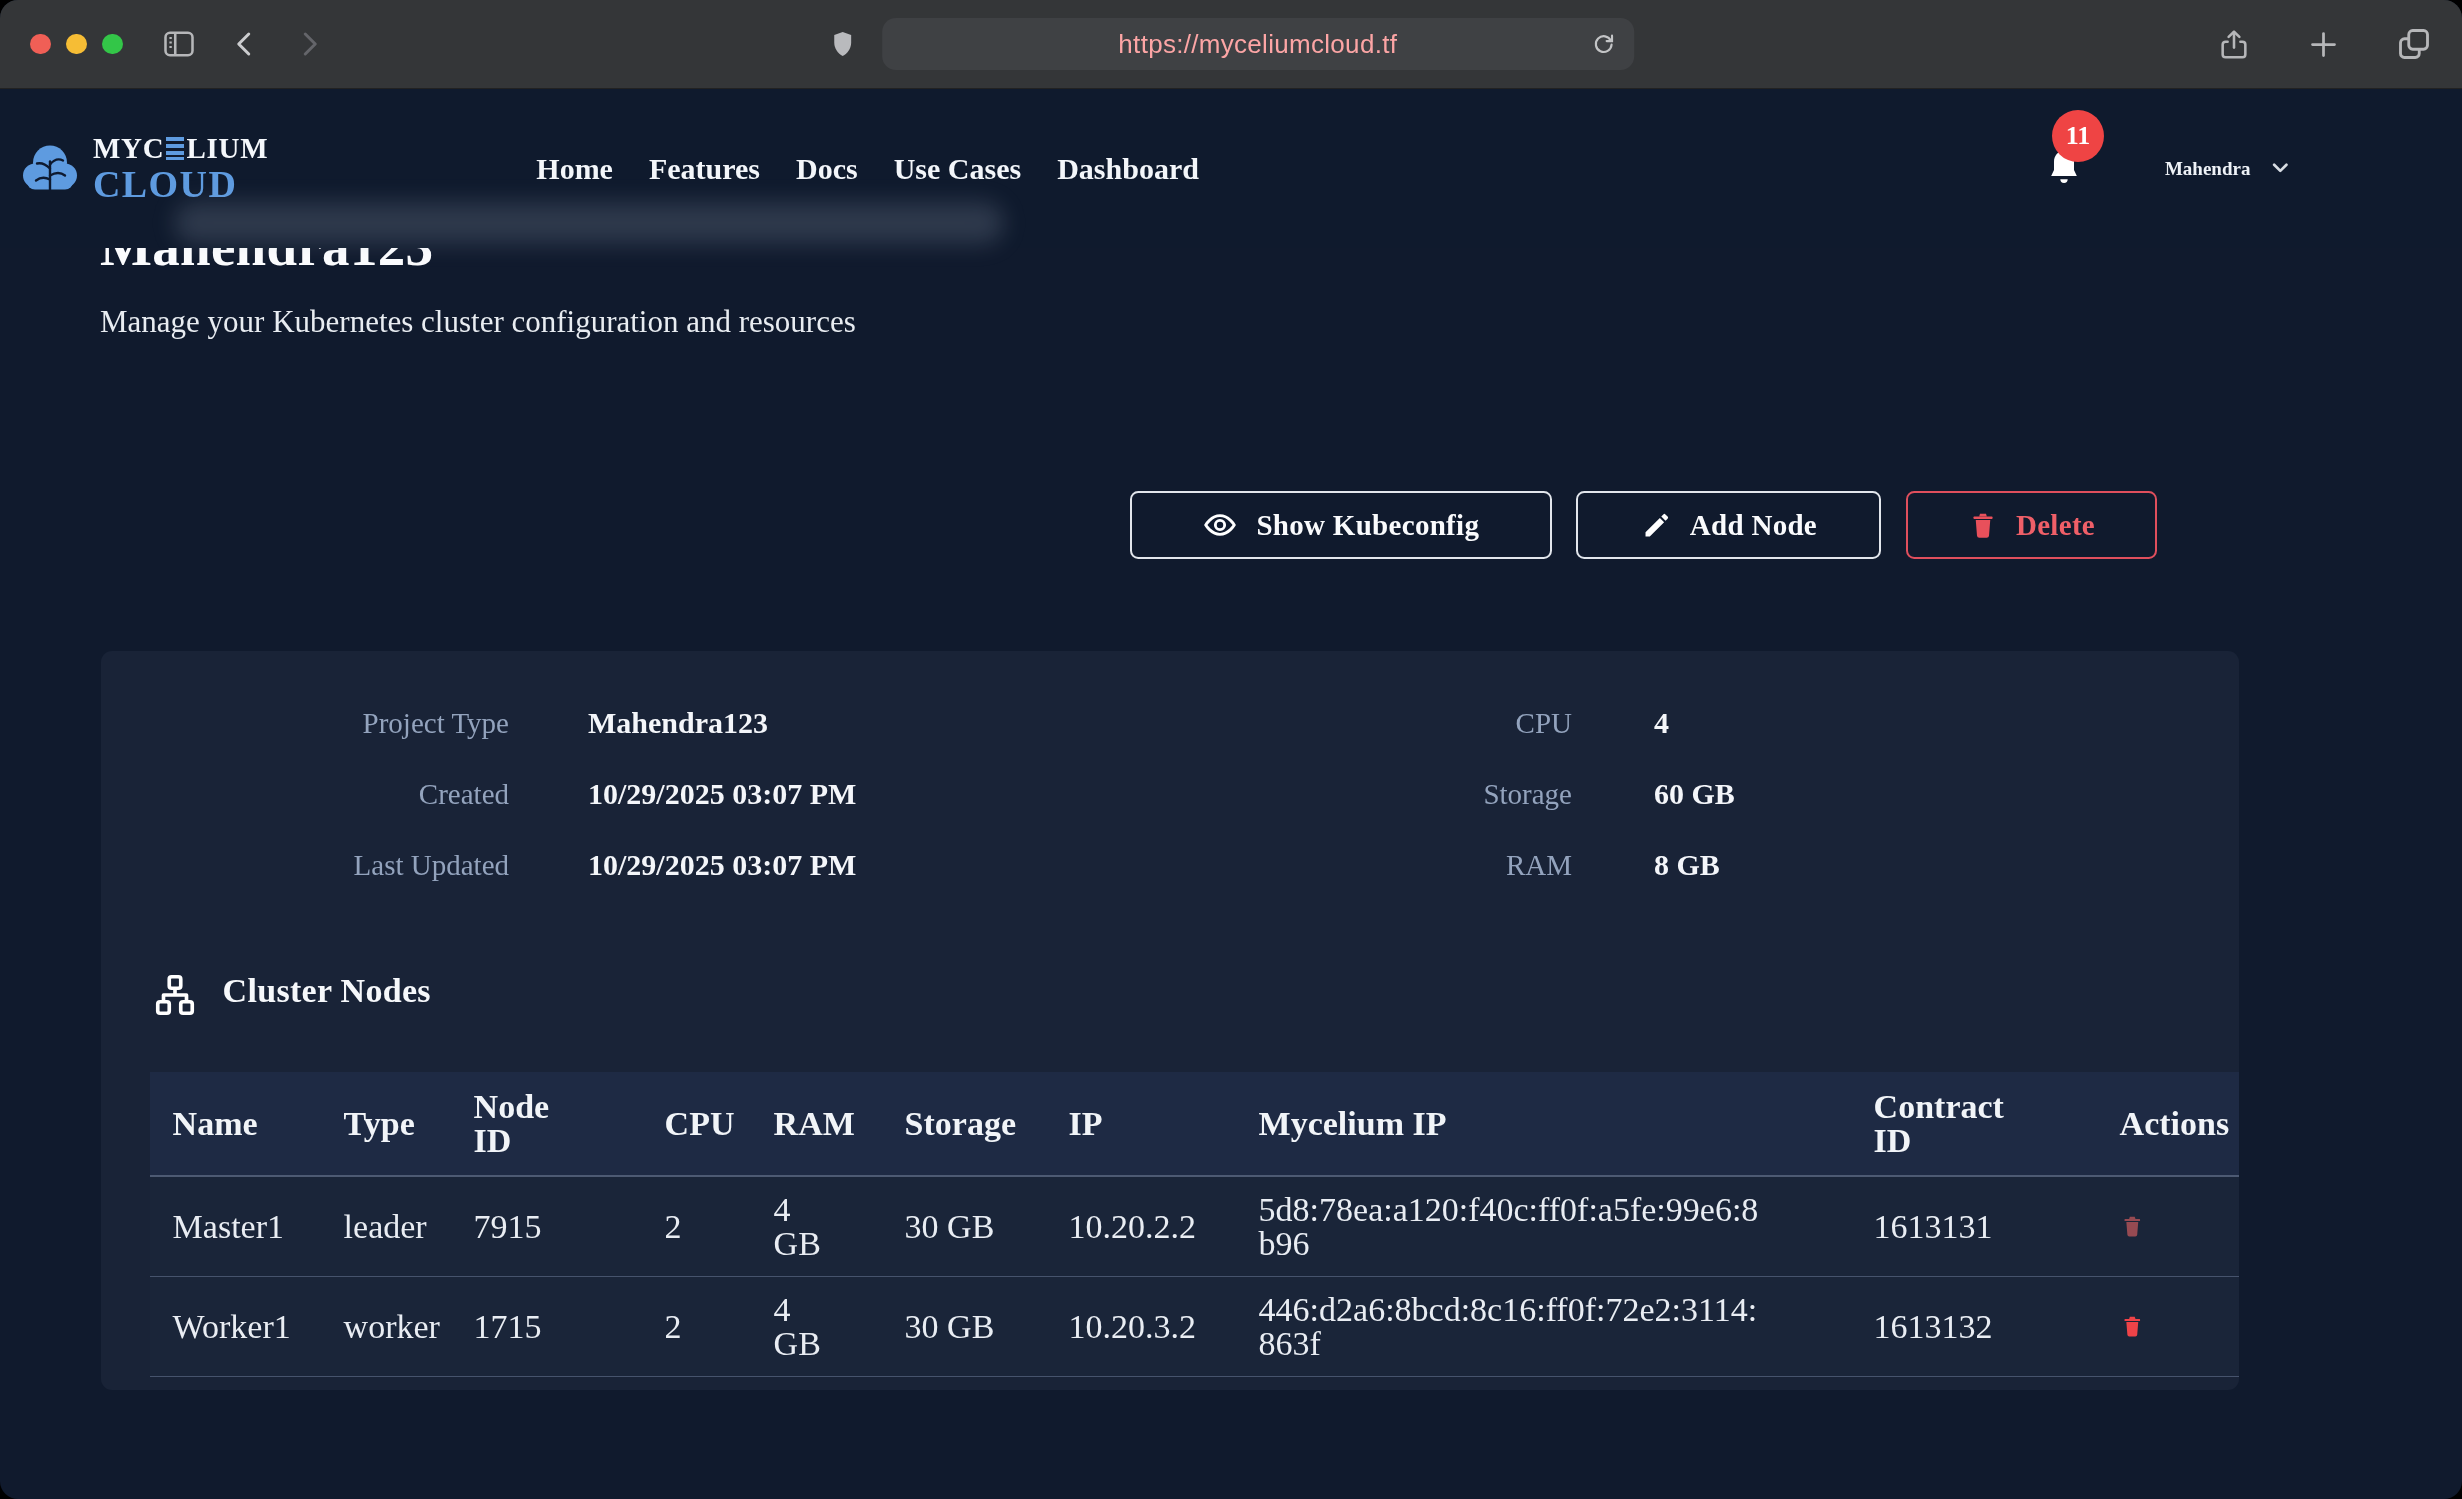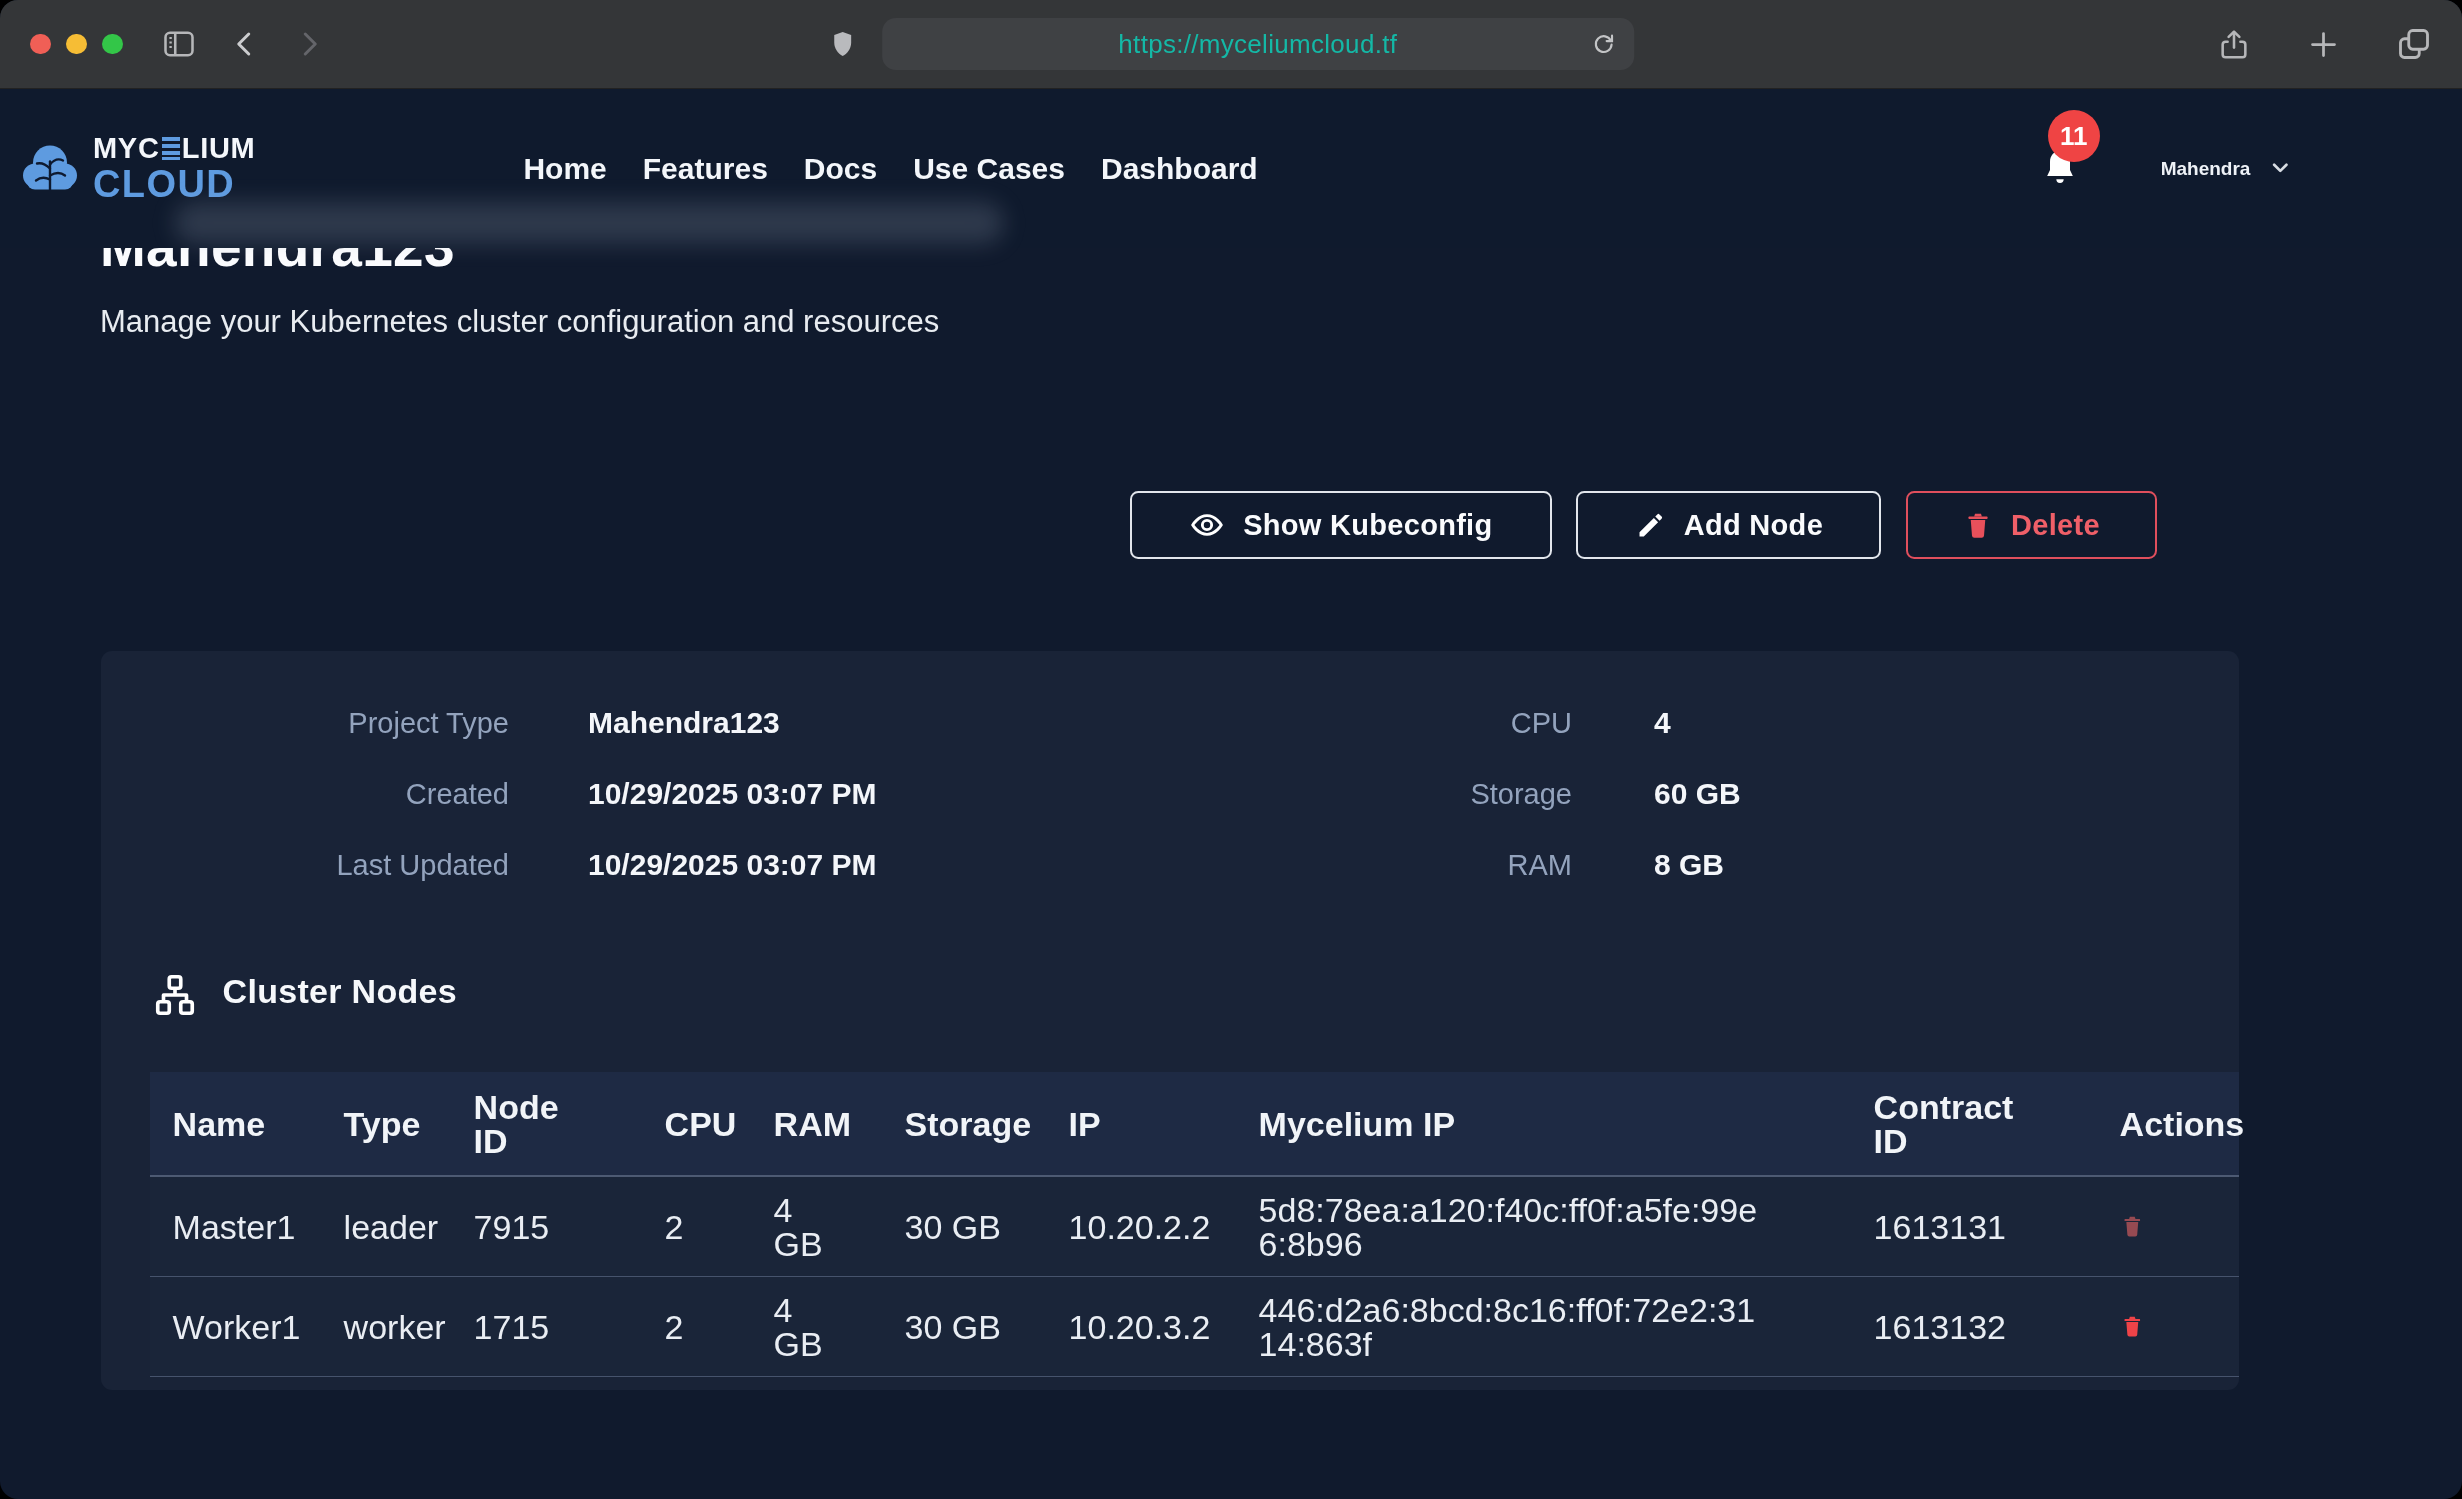--- a/index.html
+++ b/index.html
@@ -20,26 +20,26 @@
   .tb-icon { display:flex; align-items:center; justify-content:center; color:#b6b7b9; }
   .tb-icon svg { display:block; }
   .sidebar-toggle { margin-left:36px; }
   .nav-arrows { display:flex; gap:34px; margin-left:31px; }
   .fwd { color:#64656a; }
   .url-zone { position:absolute; left:50%; top:50%; transform:translate(-50%,-50%);
     display:flex; align-items:center; gap:24.6px; }
   .shield { color:#b9babd; }
   .url-field { position:relative; width:752px; height:52px; background:#3f4144;
     border-radius:13.7px; display:flex; align-items:center; justify-content:center; }
-  .url-text { font-size:26px; color:#14b8a6; letter-spacing:0.3px; }
+  .url-text { font-size:26px; color:#fca5a5; letter-spacing:0.3px; }
   .reload { position:absolute; right:16.4px; top:50%; transform:translateY(-50%); color:#c3c4c6; }
   .tb-right { margin-left:auto; display:flex; gap:56px; align-items:center; }
 
   
-  .site { position:relative; height:1259px; background:#101a2d; }
+  .site { position:relative; height:1259px; background:#101a2d;font-family:Liberation Serif, serif; }
 
   .navbar { position:absolute; left:0; top:0; right:0; height:159px;
     background:#0f1a2d; display:flex; align-items:center; padding-left:18px; z-index:5; }
   .blur-smear { position:absolute; left:174px; top:113px; width:830px; height:42px;
     background:rgba(170,182,200,0.20); border-radius:22px; filter:blur(11px); }
   .brand { display:flex; align-items:center; gap:11px; }
   .brand-text { display:flex; flex-direction:column; line-height:1; }
   .brand-top { display:flex; align-items:center; font-size:29px; font-weight:800;
     color:#f4f7fb; letter-spacing:0.7px; }
   .brand-e { width:18px; height:23px; margin:0 2.1px;

